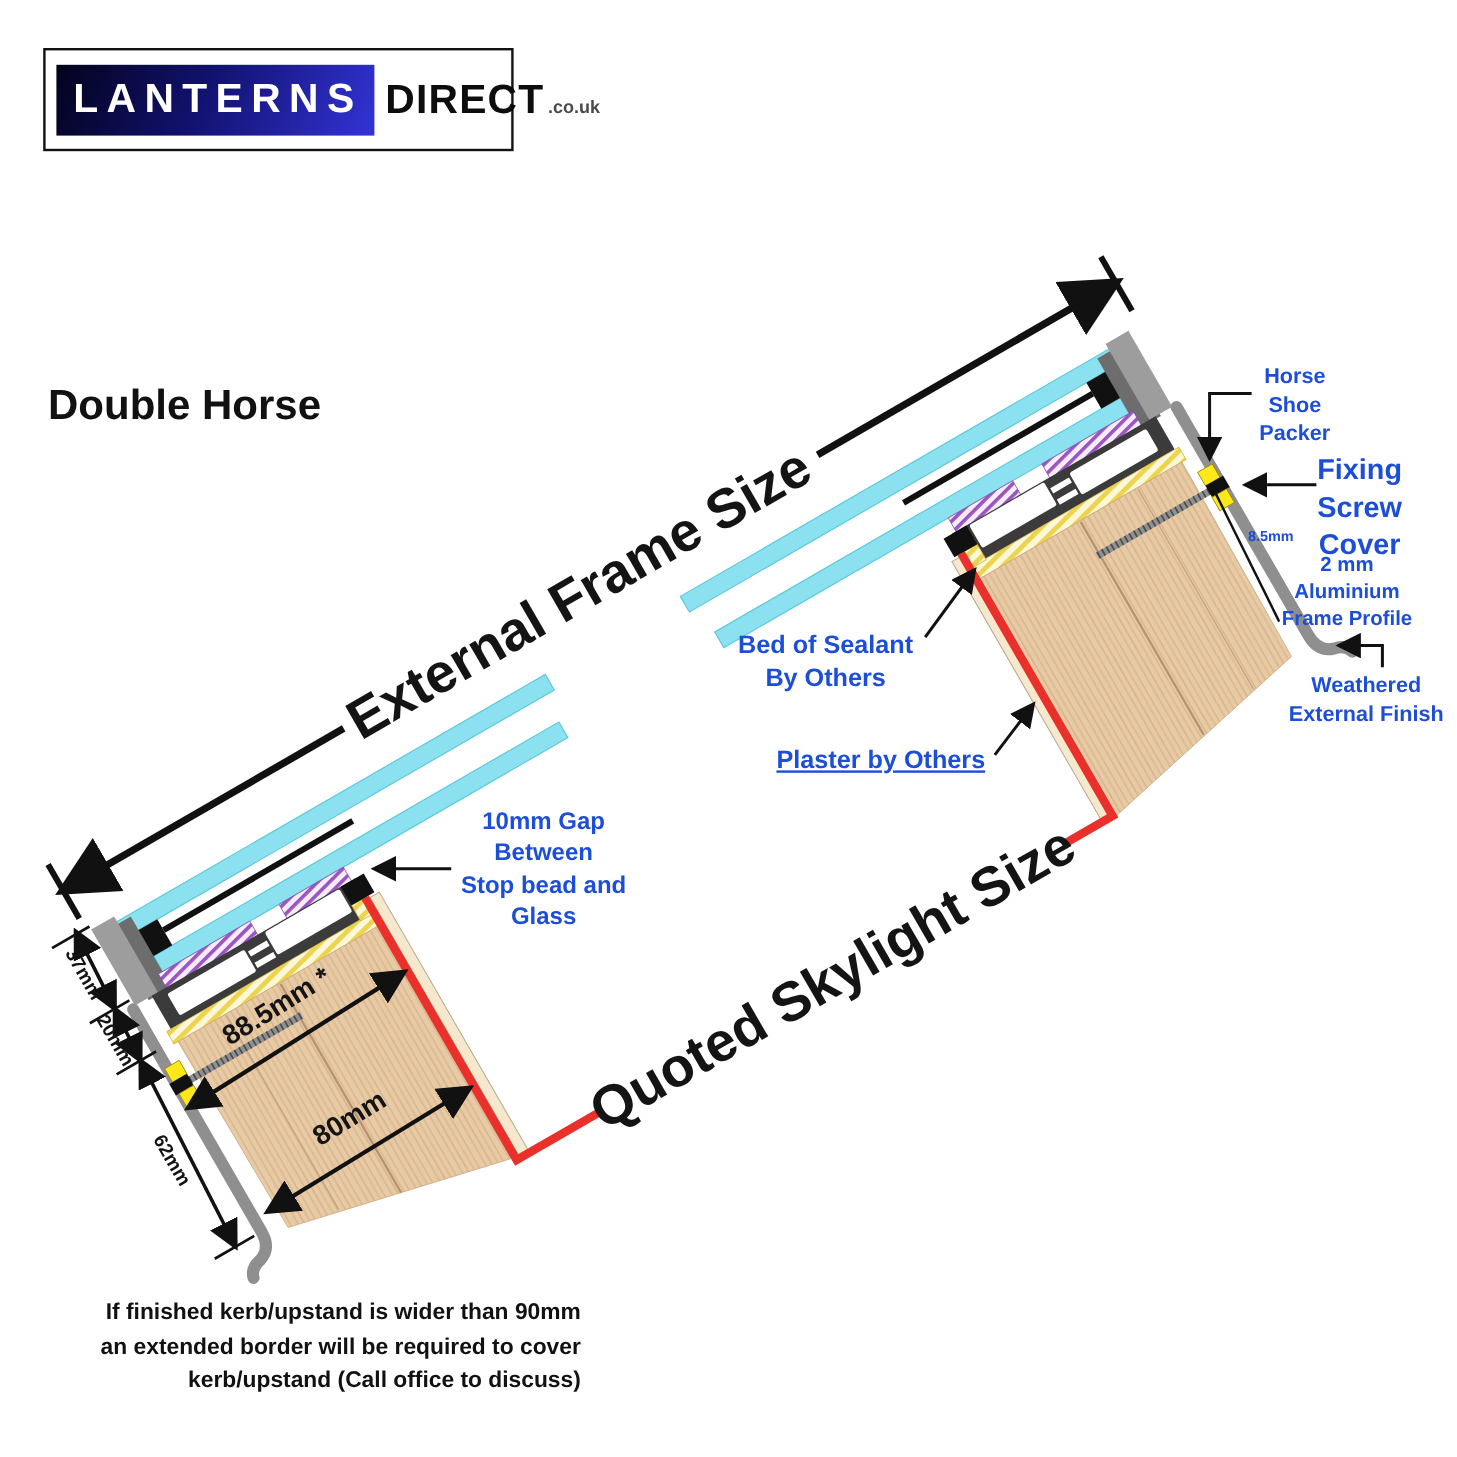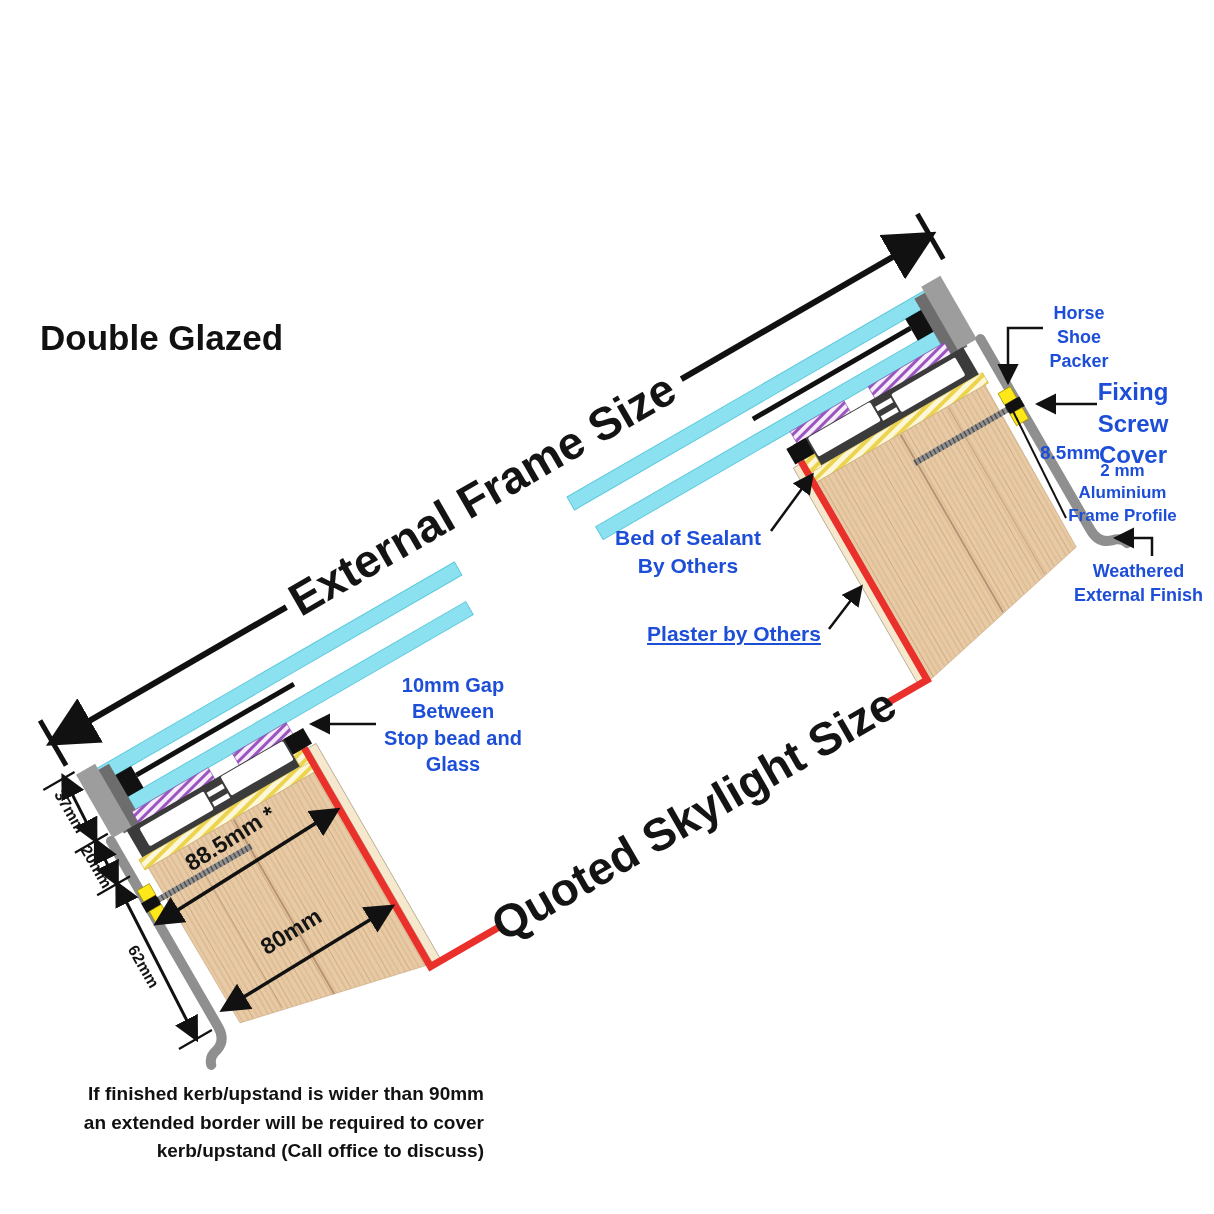--- a/index.html
+++ b/index.html
@@ -144,32 +144,39 @@
     <path d="M1043,328 L1008,328 L1008,382" marker-end="url(#arr)"></path>
     <path d="M1097,404 L1038,404" marker-end="url(#arr)"></path>
     <path d="M1152,556 L1152,538 L1116,538" marker-end="url(#arr)"></path>
     <path d="M771,531 L812,475" marker-end="url(#arr)"></path>
     <path d="M829,629 L861,587" marker-end="url(#arr)"></path>
     <path d="M376,724 L312,724" marker-end="url(#arr)"></path>
     <path d="M1009,403 L1066,518" stroke-width="2"></path>
   </g>
 </svg>
 
+<div class="logo">
+  <span class="logo-blue">LANTERNS</span>
+  <span class="logo-right">
+    <span class="logo-direct">DIRECT</span>
+    <span class="logo-tld">.co.uk</span>
+  </span>
+</div>
 
-<div class="title">Double Glazed</div>
+<div class="title">Double Horse</div>
 
 <div class="lbl" style="left:1033px;top:302px;width:92px;font-size:18px;">Horse
 Shoe
 Packer</div>
 
 <div class="lbl" style="left:1094px;top:376px;width:78px;font-size:24px;">Fixing
 Screw
 Cover</div>
 
-<div class="lbl" style="left:1040px;top:440px;width:72px;font-size:19px;text-align:left;">8.5mm</div>
+<div class="lbl" style="left:1040px;top:440px;width:72px;font-size:12px;text-align:left;">8.5mm</div>
 
 <div class="lbl" style="left:1050px;top:460px;width:145px;font-size:17px;">2 mm
 Aluminium
 Frame Profile</div>
 
 <div class="lbl" style="left:1056px;top:560px;width:165px;font-size:18px;">Weathered
 External Finish</div>
 
 <div class="lbl" style="left:588px;top:524px;width:200px;font-size:21px;">Bed of Sealant
 By Others</div>

